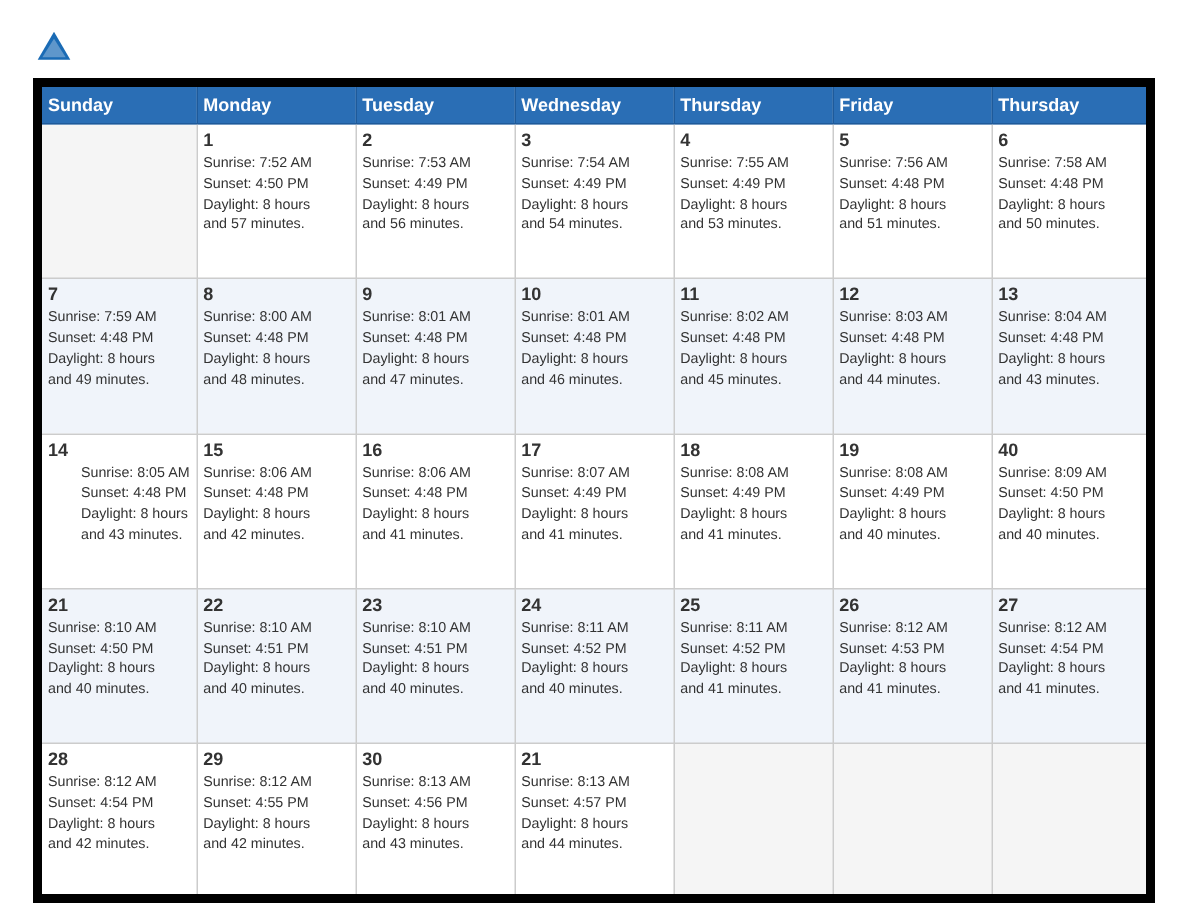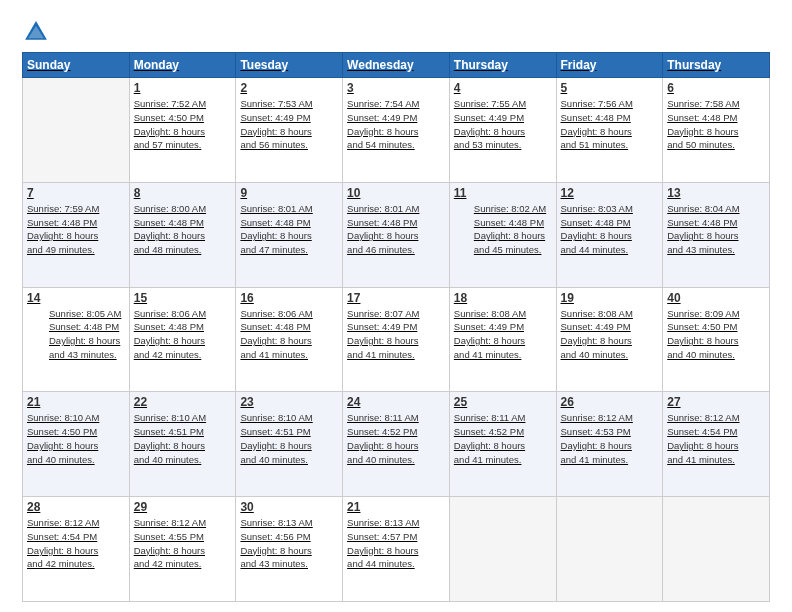--- a/index.html
+++ b/index.html
@@ -56,25 +56,24 @@
       color: #333;
       line-height: 1.1;
     }
     .location {
       font-size: 13px;
       color: #555;
       margin-top: 2px;
     }
     .calendar {
       flex: 1;
-      border: 1px solid #000000;
+      border: 6px solid #000000;
       border-collapse: collapse;
       width: 100%;
       table-layout: fixed;
-      text-decoration: underline;
     }
     .calendar th {
       background-color: #2a6eb5;
       color: #fff;
       font-size: 12px;
       font-weight: bold;
       padding: 5px 4px;
       text-align: left;
       border: 1px solid #1e5a9a;
     }
@@ -209,21 +208,21 @@
           </td>
           <td>
             <span class="day-num">10</span>
             <div class="day-info" style="white-space: pre-line;">Sunrise: 8:01 AM
 Sunset: 4:48 PM
 Daylight: 8 hours
 and 46 minutes.</div>
           </td>
           <td>
             <span class="day-num">11</span>
-            <div class="day-info" style="white-space: pre-line; margin-left: 20px;">Sunrise: 8:02 AM
+            <div class="day-info" style="white-space: pre-line;">Sunrise: 8:02 AM
 Sunset: 4:48 PM
 Daylight: 8 hours
 and 45 minutes.</div>
           </td>
           <td>
             <span class="day-num">12</span>
             <div class="day-info" style="white-space: pre-line;">Sunrise: 8:03 AM
 Sunset: 4:48 PM
 Daylight: 8 hours
 and 44 minutes.</div>

